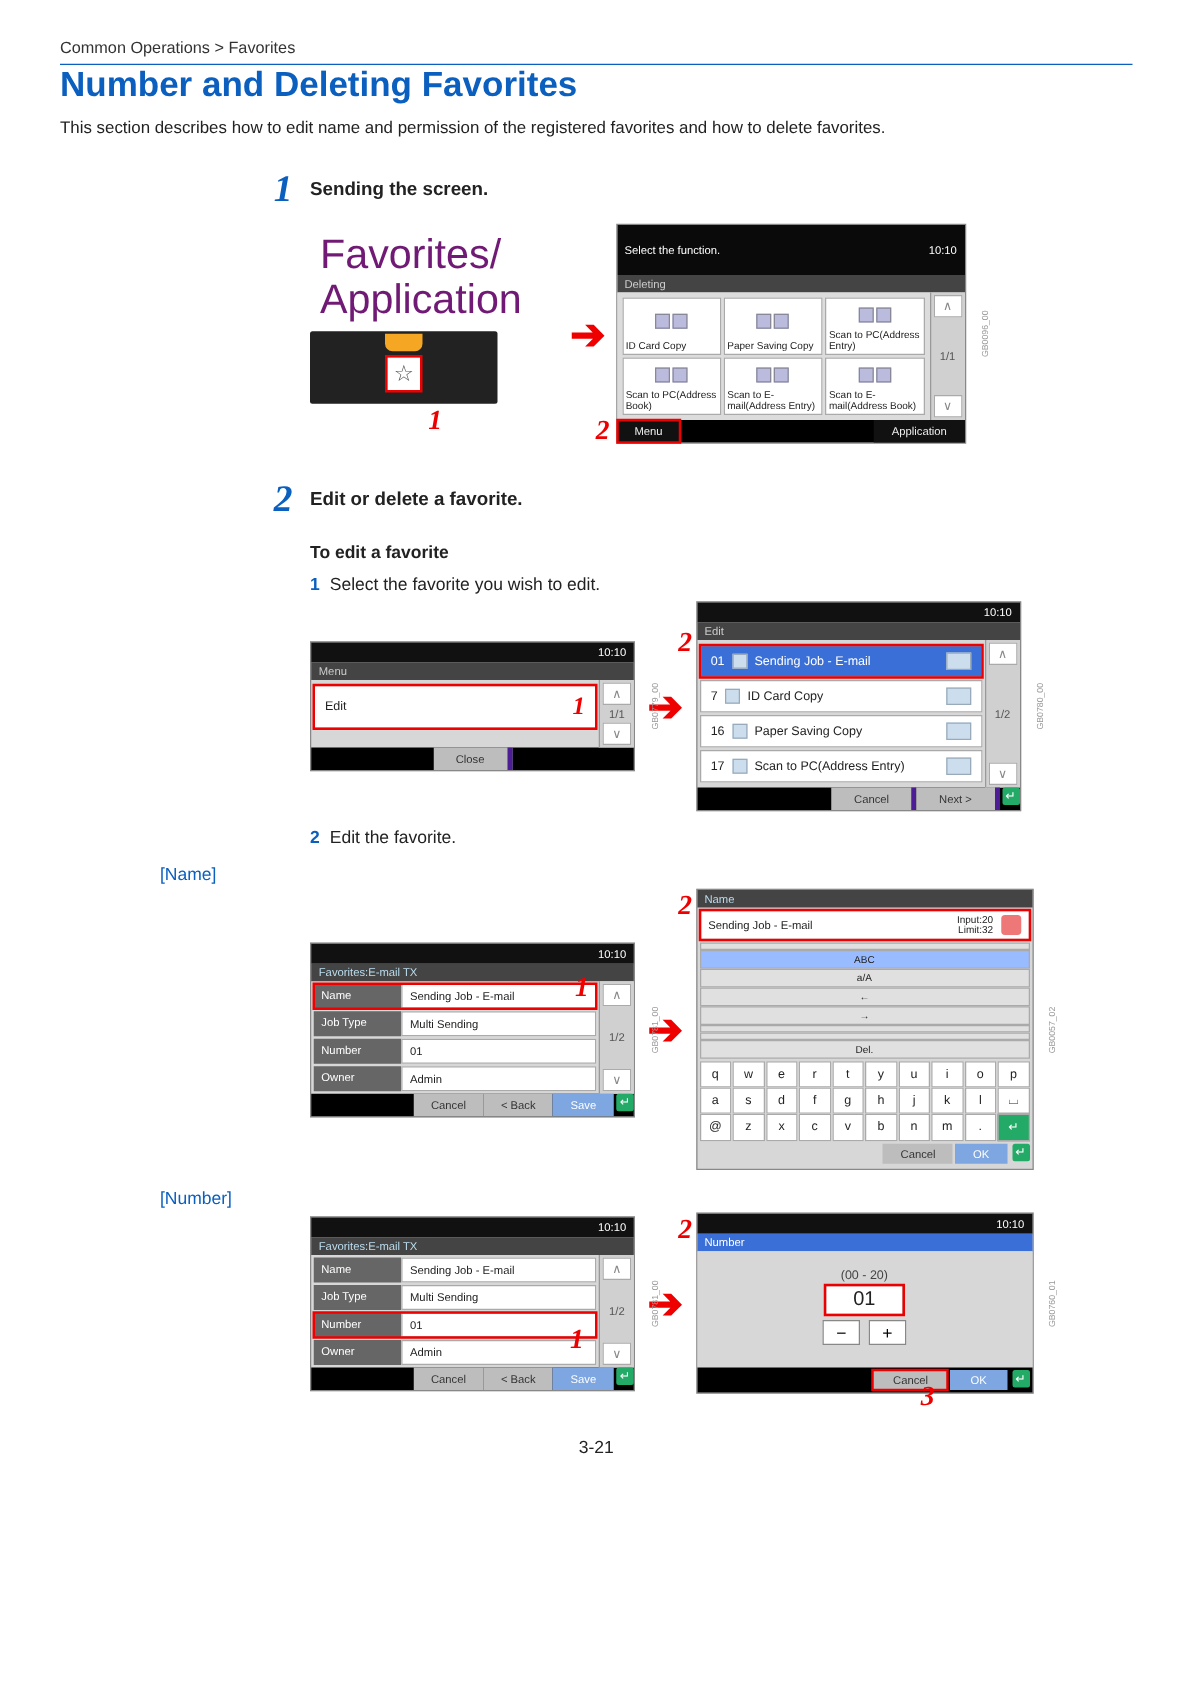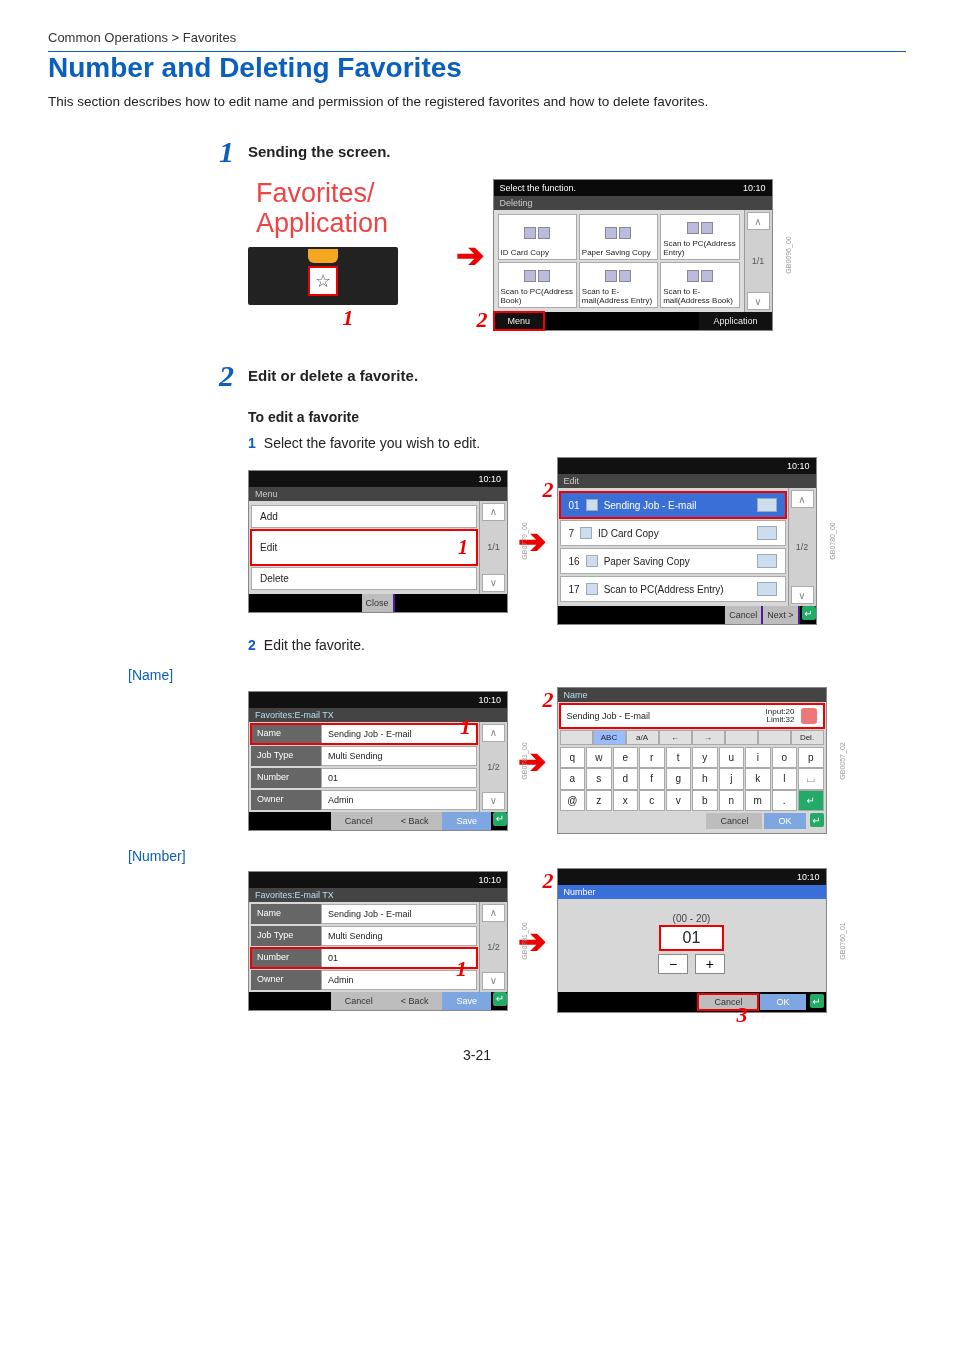--- a/index.html
+++ b/index.html
@@ -11,31 +11,31 @@
   .step-num { font: italic 700 30px/1 Georgia,serif; color:#0a5fbf; min-width:26px; text-align:right; }
   .step-title { font-weight:bold; font-size:15px; padding-top:6px; }
   .substep { display:flex; gap:8px; margin: 10px 0 6px 200px; font-size:14px;}
   .substep .n { color:#0a5fbf; font-weight:bold; }
   .subheading { font-weight:bold; font-size:14px; margin: 18px 0 8px 200px; }
   .bluelabel { color:#0a5fbf; font-weight:normal; font-size:14px; margin: 14px 0 4px 80px; }
 
   
   .step1-area { display:flex; align-items:center; gap:8px; margin-left:200px; margin-bottom:30px;}
   .favapp-box { width:200px; }
-  .favapp-text { font-size:27px; color:#ef4444; line-height:1.1; padding-left:8px;}
+  .favapp-text { font-size:33px; color:#701a75; line-height:1.1; padding-left:8px;}
   .devicepanel { margin-top:8px; background:#222; border-radius:2px; padding:4px 54px 10px 54px; width:150px; position:relative;}
   .devicepanel .tab { width:30px; height:14px; background:#f5a623; border-radius:0 0 6px 6px; margin:0 auto; position:relative; top:-2px;}
   .devicepanel .star { width:28px; height:28px; background:#fff; border:1px solid #999; display:flex; align-items:center; justify-content:center; margin:2px auto 0; font-size:18px; color:#555;}
   .red-arrow { color:#e00; font-size:34px; font-weight:bold; }
   .rednum { color:#e00; font-weight:bold; font-size:22px; font-style:italic; font-family:Georgia,serif; }
   .rednum.inside { font-size:20px; }
 
   
   .uipanel { border:1px solid #888; background:#fff; width:280px; font-size:10px; position:relative; }
-  .uipanel .titlebar { background:#0a0a0a; color:#fff; padding:3px 6px; display:flex; justify-content:space-between; font-size:9px;}
+  .uipanel .titlebar { background:#0a0a0a; color:#fff; padding:15px 6px; display:flex; justify-content:space-between; font-size:9px;}
   .uipanel .subbar { background:#444; color:#ccc; padding:2px 6px; font-size:9px;}
   .uipanel .content { display:flex; }
   .uipanel .grid { flex:1; display:grid; grid-template-columns:repeat(3,1fr); gap:2px; padding:4px; background:#dcdcdc; }
   .tile { background:#fff; border:1px solid #aaa; height:46px; padding:2px; font-size:8px; display:flex; flex-direction:column; justify-content:flex-end; overflow:hidden;}
   .tile .icn { flex:1; display:flex; gap:2px; align-items:center; justify-content:center;}
   .tile .icn span { width:12px; height:12px; background:#bbd; border:1px solid #889; display:inline-block;}
   .scrollcol { width:28px; background:#d0d0d0; display:flex; flex-direction:column; border-left:1px solid #999;}
   .scrollcol .arr { flex:0 0 18px; background:#fff; border:1px solid #aaa; margin:2px; display:flex; align-items:center; justify-content:center; font-size:10px; color:#888;}
   .scrollcol .mid { flex:1; display:flex; align-items:center; justify-content:center; font-size:9px; color:#555;}
   .bottombar { display:flex; background:#000; color:#fff; font-size:9px;}
@@ -47,21 +47,21 @@
   
   .listpanel { border:1px solid #888; width:260px; font-size:10px; background:#d7d7d7; position:relative;}
   .listpanel .tbar { background:#111; color:#fff; display:flex; justify-content:space-between; padding:3px 6px; font-size:9px;}
   .listpanel .tbar2 { background:#444; color:#ccc; padding:2px 6px; font-size:9px;}
   .listpanel .body { display:flex; }
   .listpanel ul { list-style:none; flex:1; padding:2px; }
   .listpanel li { background:#fff; border:1px solid #aaa; padding:5px 8px; margin:2px 0; font-size:10px; display:flex; align-items:center; gap:6px;}
   .listpanel li.selected { background:#3a6fd8; color:#fff; }
   .listpanel .badge { margin-left:auto; width:20px; height:14px; background:#cde; border:1px solid #9ab; }
   .listpanel .bot { display:flex; background:#000; }
-  .listpanel .bot .b { padding:4px 4px; background:#161616; color:#eee; font-size:9px; border-right:2px solid #4c1d95;}
+  .listpanel .bot .b { padding:4px 18px; background:#161616; color:#eee; font-size:9px; border-right:4px solid #4c1d95;}
   .listpanel .bot .sp { flex:1; }
   .listpanel .bot .b.gray { background:#bdbdbd; color:#333; }
 
   
   .proppanel { border:1px solid #888; width:260px; font-size:10px; background:#d7d7d7; position:relative;}
   .proppanel .tbar { background:#111; color:#fff; display:flex; justify-content:space-between; padding:3px 6px; font-size:9px;}
   .proppanel .subbar { background:#444; color:#bde; padding:2px 6px; font-size:9px;}
   .proppanel .rows { flex:1; }
   .proppanel .row { display:flex; margin:2px; }
   .proppanel .row .lab { width:70px; background:#666; color:#fff; padding:4px 6px; font-size:9px;}
@@ -74,21 +74,21 @@
   .proppanel .bot .cancel { background:#bdbdbd; color:#333;}
   .proppanel .bot .back { background:#bdbdbd; color:#333;}
   .proppanel .bot .save { background:#7ea6e0; color:#fff;}
 
   
   .kbpanel { border:1px solid #888; width:270px; background:#d7d7d7; font-size:9px; padding-bottom:2px; position:relative;}
   .kbpanel .tbar { background:#444; color:#bde; padding:2px 6px; font-size:9px;}
   .kbpanel .inputrow { display:flex; background:#fff; border:1px solid #aaa; margin:2px; padding:3px 6px; align-items:center; gap:6px;}
   .kbpanel .lim { margin-left:auto; font-size:8px; text-align:right; line-height:1;}
   .kbpanel .xbtn { width:16px; height:16px; background:#e77; border-radius:3px;}
-  .kbpanel .moderow { display:flex; gap:0; margin:0 2px 2px 2px;}
+  .kbpanel .moderow { display:flex; gap:0; margin:0 2px 2px 2px;flex-direction:column;}
   .kbpanel .moderow .m { flex:1; background:#e0e0e0; border:1px solid #aaa; text-align:center; padding:2px 0; font-size:8px;}
   .kbpanel .moderow .m.active { background:#9bf;}
   .kbpanel .keys { display:grid; grid-template-columns:repeat(10,1fr); gap:1px; padding:0 2px;}
   .kbpanel .k { background:#fff; border:1px solid #aaa; text-align:center; padding:4px 0; font-size:10px;}
   .kbpanel .bot { display:flex; justify-content:flex-end; gap:2px; padding:2px;}
   .kbpanel .bot .b { padding:3px 14px; font-size:9px;}
   .kbpanel .bot .cancel { background:#bdbdbd; color:#333;}
   .kbpanel .bot .ok { background:#7ea6e0; color:#fff;}
 
   
@@ -218,26 +218,24 @@
 <div class="row-pair">
 
   <div class="listpanel">
     <div class="tbar">
         <span></span>
         <span>10:10</span>
       </div>
     <div class="tbar2">Menu</div>
     <div class="body">
       <ul>
-        <li>Add</li>
         <li class="redbox">
             <span>Edit</span>
             <span class="rednum inside" style="margin-left:auto;">1</span>
           </li>
-        <li>Delete</li>
       </ul>
       <div class="scrollcol">
         <div class="arr">∧</div>
         <div class="mid">1/1</div>
         <div class="arr">∨</div>
       </div>
     </div>
     <div class="bot">
         <div class="sp"></div>
         <div class="b gray">Close</div>

